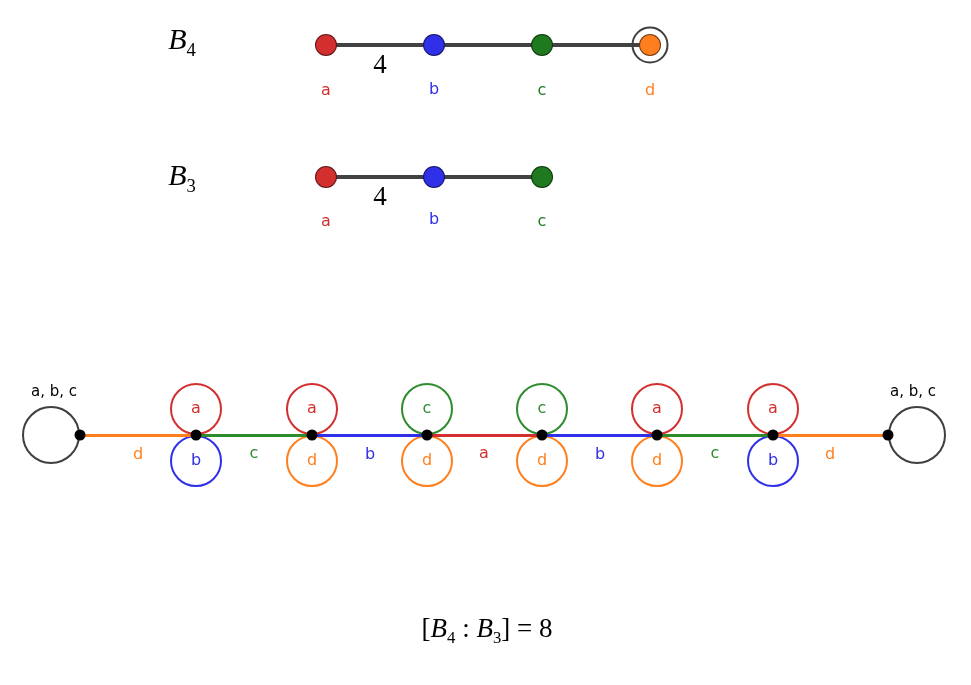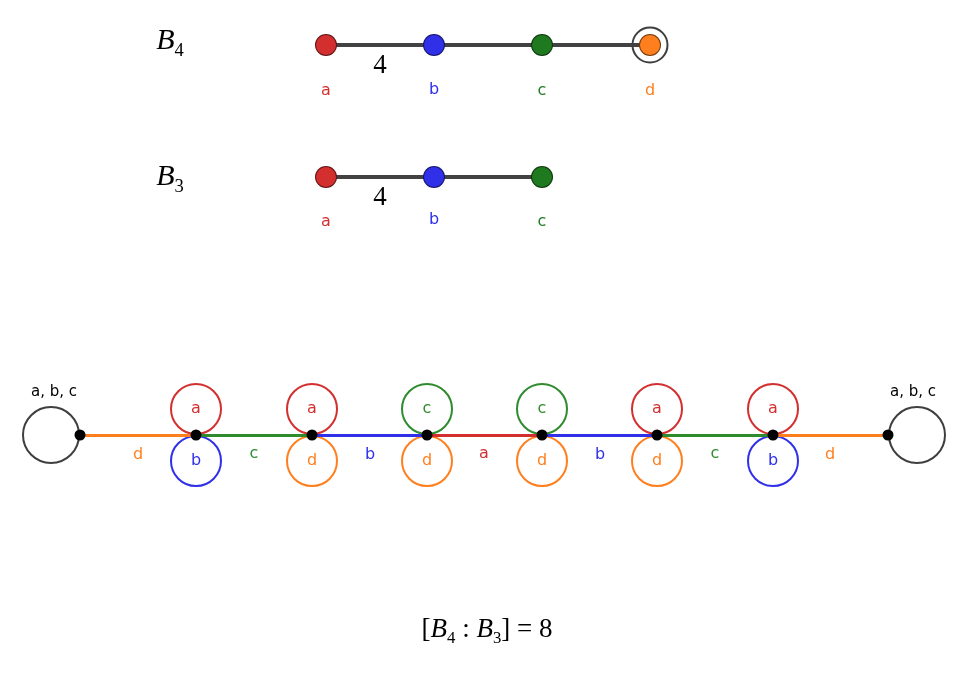--- a/index.html
+++ b/index.html
@@ -10,21 +10,21 @@
   .hline { position:absolute; height:3.5px; background:#424242; }
   .seg { position:absolute; height:3px; }
   .cnode { width:22px; height:22px; border-radius:50%; border:1.5px solid rgba(0,0,0,0.55); }
   .ring { width:37px; height:37px; border-radius:50%; border:2.5px solid #555555; background:transparent; }
   .loop { width:52px; height:52px; border-radius:50%; border:2.5px solid; background:transparent; }
   .bigloop { width:58px; height:58px; border-radius:50%; border:2.8px solid; background:transparent; }
   .dot { width:11px; height:11px; border-radius:50%; background:#000000; }
   .ltr { font-size:16px; line-height:1; font-family:"DejaVu Sans", sans-serif; }
   .endlbl { font-size:15px; line-height:1; color:#000000; }
   .num { font-family:"Liberation Serif", serif; font-size:27px; line-height:1; color:#000000; }
-  .math-label { font-family:"Liberation Serif", serif; font-size:30px; line-height:1; color:#000000; white-space:pre; }
+  .math-label { font-family:"Liberation Serif", serif; font-size:30px; line-height:1; color:#000000; white-space:pre;margin-left:12px; }
   .mi { font-style:italic; }
   .math-label sub, .formula sub { font-size:0.62em; font-style:normal; }
   .formula { font-family:"Liberation Serif", serif; font-size:27px; line-height:1; color:#000000; white-space:pre;text-align:right; }
 </style>
 </head>
 <body>
 
 <div class="canvas">
 
   <div class="math-label ctr" style="left:170px; top:42px;"><span class="mi">B</span><sub>4</sub></div>

